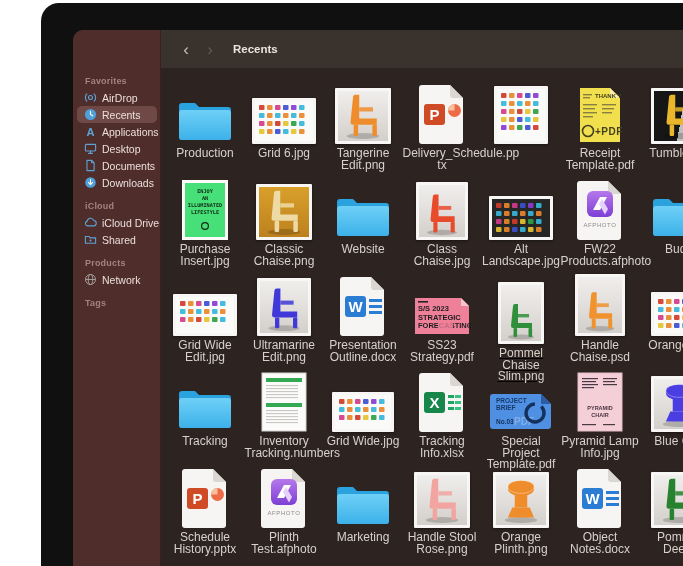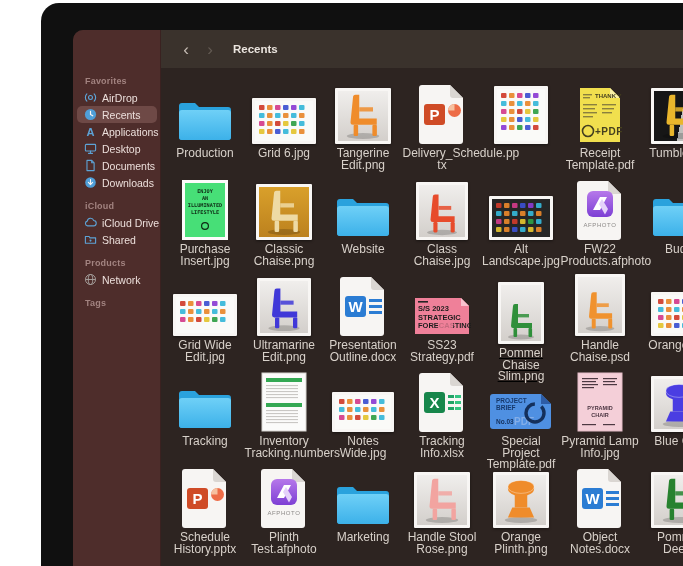--- a/index.html
+++ b/index.html
@@ -599,21 +599,21 @@
                   <rect x="44" y="12" width="5.5" height="5" rx="1" fill="#e8872a" opacity="0.92"></rect>
                   <rect x="4" y="20" width="5.5" height="5" rx="1" fill="#d23b8a" opacity="0.92"></rect>
                   <rect x="12" y="20" width="5.5" height="5" rx="1" fill="#e8872a" opacity="0.92"></rect>
                   <rect x="20" y="20" width="5.5" height="5" rx="1" fill="#cf3b2a" opacity="0.92"></rect>
                   <rect x="28" y="20" width="5.5" height="5" rx="1" fill="#e3c32e" opacity="0.92"></rect>
                   <rect x="36" y="20" width="5.5" height="5" rx="1" fill="#2f9e44" opacity="0.92"></rect>
                   <rect x="44" y="20" width="5.5" height="5" rx="1" fill="#35b6d8" opacity="0.92"></rect>
                 </svg>
               </div>
             </div>
-            <div class="lbl">Notes Wide.jpg</div>
+            <div class="lbl">Grid Wide.jpg</div>
           </div>
           <div class="tile" style="left: 241.5px; top: 300px;">
             <div class="thumb">
               <svg width="50" height="60" viewBox="0 0 50 60">
                 <path d="M5,1 h28 l13,13 v43 a3,3 0 0 1 -3,3 h-38 a3,3 0 0 1 -3,-3 v-53 a3,3 0 0 1 3,-3 z" fill="#f7f5f3"></path>
                 <path d="M33,1 l13,13 h-10 a3,3 0 0 1 -3,-3 z" fill="#dad6d2"></path>
                 <rect x="7" y="20" width="21" height="21" rx="3" fill="#17864b"></rect>
     <text x="17.5" y="36" font-size="15" font-weight="bold" fill="#fff" text-anchor="middle" font-family="Liberation Sans, sans-serif">X</text>
     <rect x="31" y="23" width="6" height="3" fill="#21a366"></rect>
                 <rect x="38" y="23" width="6" height="3" fill="#33c481"></rect>

